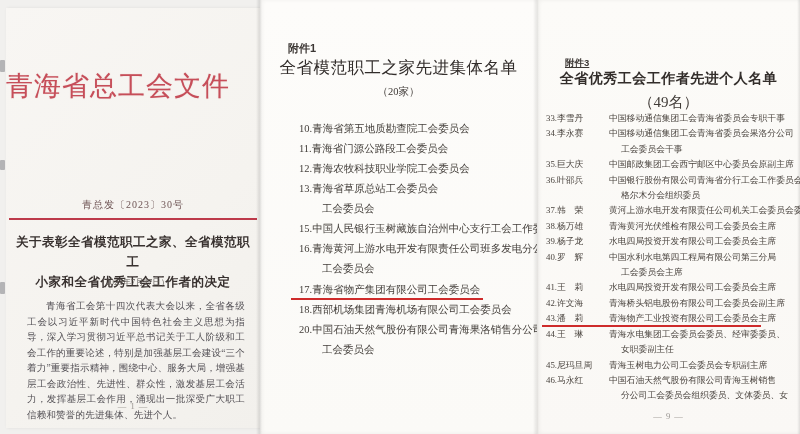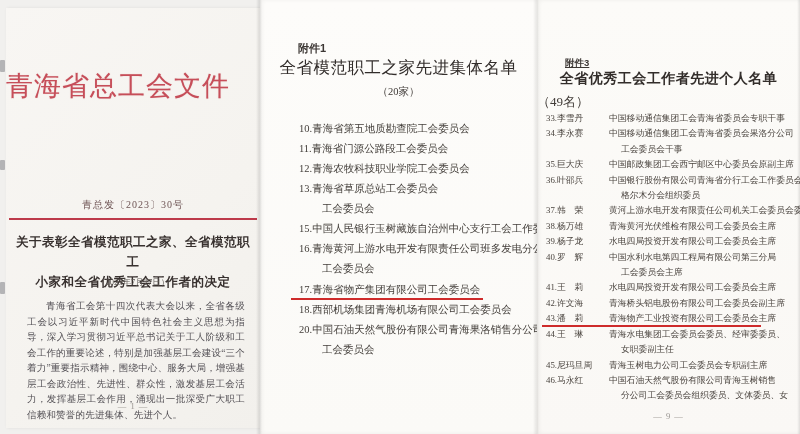--- a/index.html
+++ b/index.html
@@ -53,21 +53,21 @@
   
   .page-mid {
     left:260px; width:277px;
     background:linear-gradient(180deg,#fdfcfa 0%,#fbfaf7 100%);
     box-shadow:inset 2px 0 4px rgba(0,0,0,.05);
   }
   .att {
     position:absolute; font-size:11px; color:#3c3734; font-weight:bold;
     font-family:"Liberation Sans", sans-serif;
   }
-  .m-att { left:38px; top:41px; }
+  .m-att { left:28px; top:41px; }
   .m-title {
     position:absolute; top:57px; left:0; right:0; text-align:center;
     font-size:16.5px; font-weight:normal; color:#322d2b; letter-spacing:.5px;
     font-family:"Liberation Sans", sans-serif;
   }
   .m-sub {
     position:absolute; top:85px; left:0; right:0; text-align:center;
     font-size:10.5px; color:#3e3936;
   }
   .m-list { position:absolute; top:119px; left:39px; right:4px; }
@@ -86,22 +86,22 @@
     background:linear-gradient(180deg,#fcfbf8 0%,#faf8f5 100%);
     box-shadow:inset 2px 0 4px rgba(0,0,0,.06);
   }
   .r-att { left:28px; top:57px; font-size:9.5px;text-decoration:underline; }
   .r-title {
     position:absolute; top:70px; left:0; right:0; text-align:center;
     font-size:14px; font-weight:bold; color:#332e2b; letter-spacing:.5px;
     font-family:Liberation Mono, monospace;
   }
   .r-sub {
-    position:absolute; top:93px; left:0; right:0; 
-    font-size:13px; color:#413c38;
+    position:absolute; top:93px; left:0; right:0; text-align:center;
+    font-size:15px; color:#413c38;
   }
   .r-list { position:absolute; top:111px; left:9px; right:3px; }
   .r-item { display:flex; position:relative; }
   .r-name {
     flex:0 0 63px; font-size:8.8px; line-height:15.4px; color:#4a443f;
     white-space:nowrap;
   }
   .r-text { flex:1; }
   .r-line { font-size:8.8px; line-height:15.4px; color:#4a443f; white-space:nowrap; }
   .r-line.cont { margin-left:12px; }

